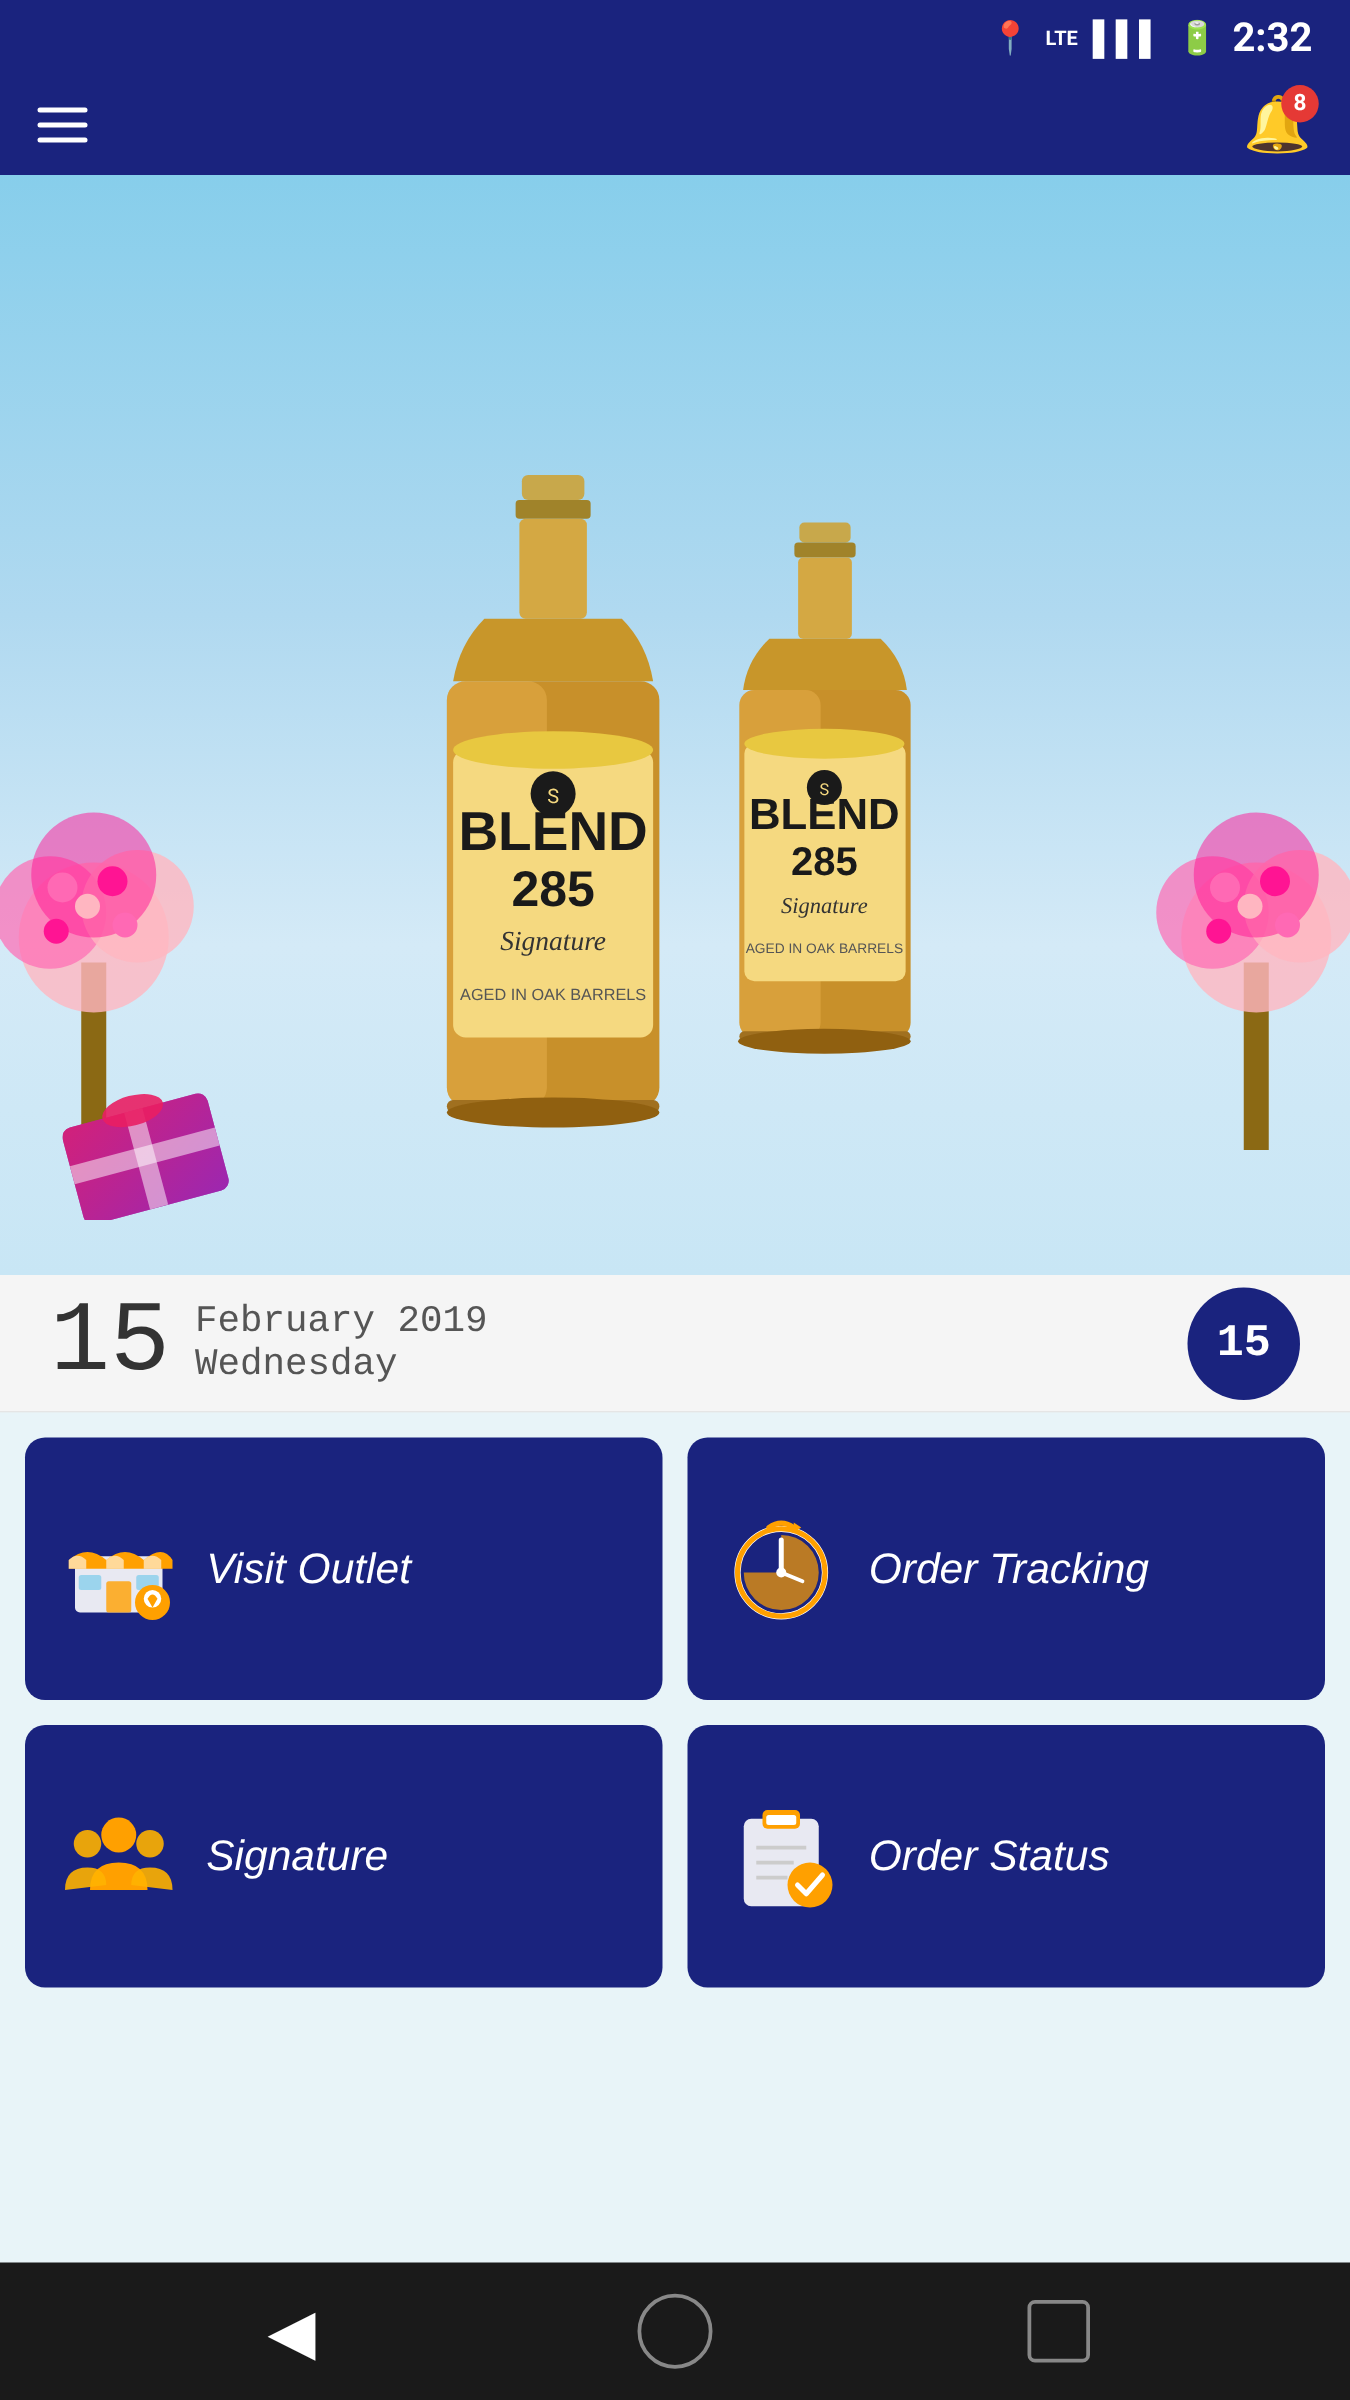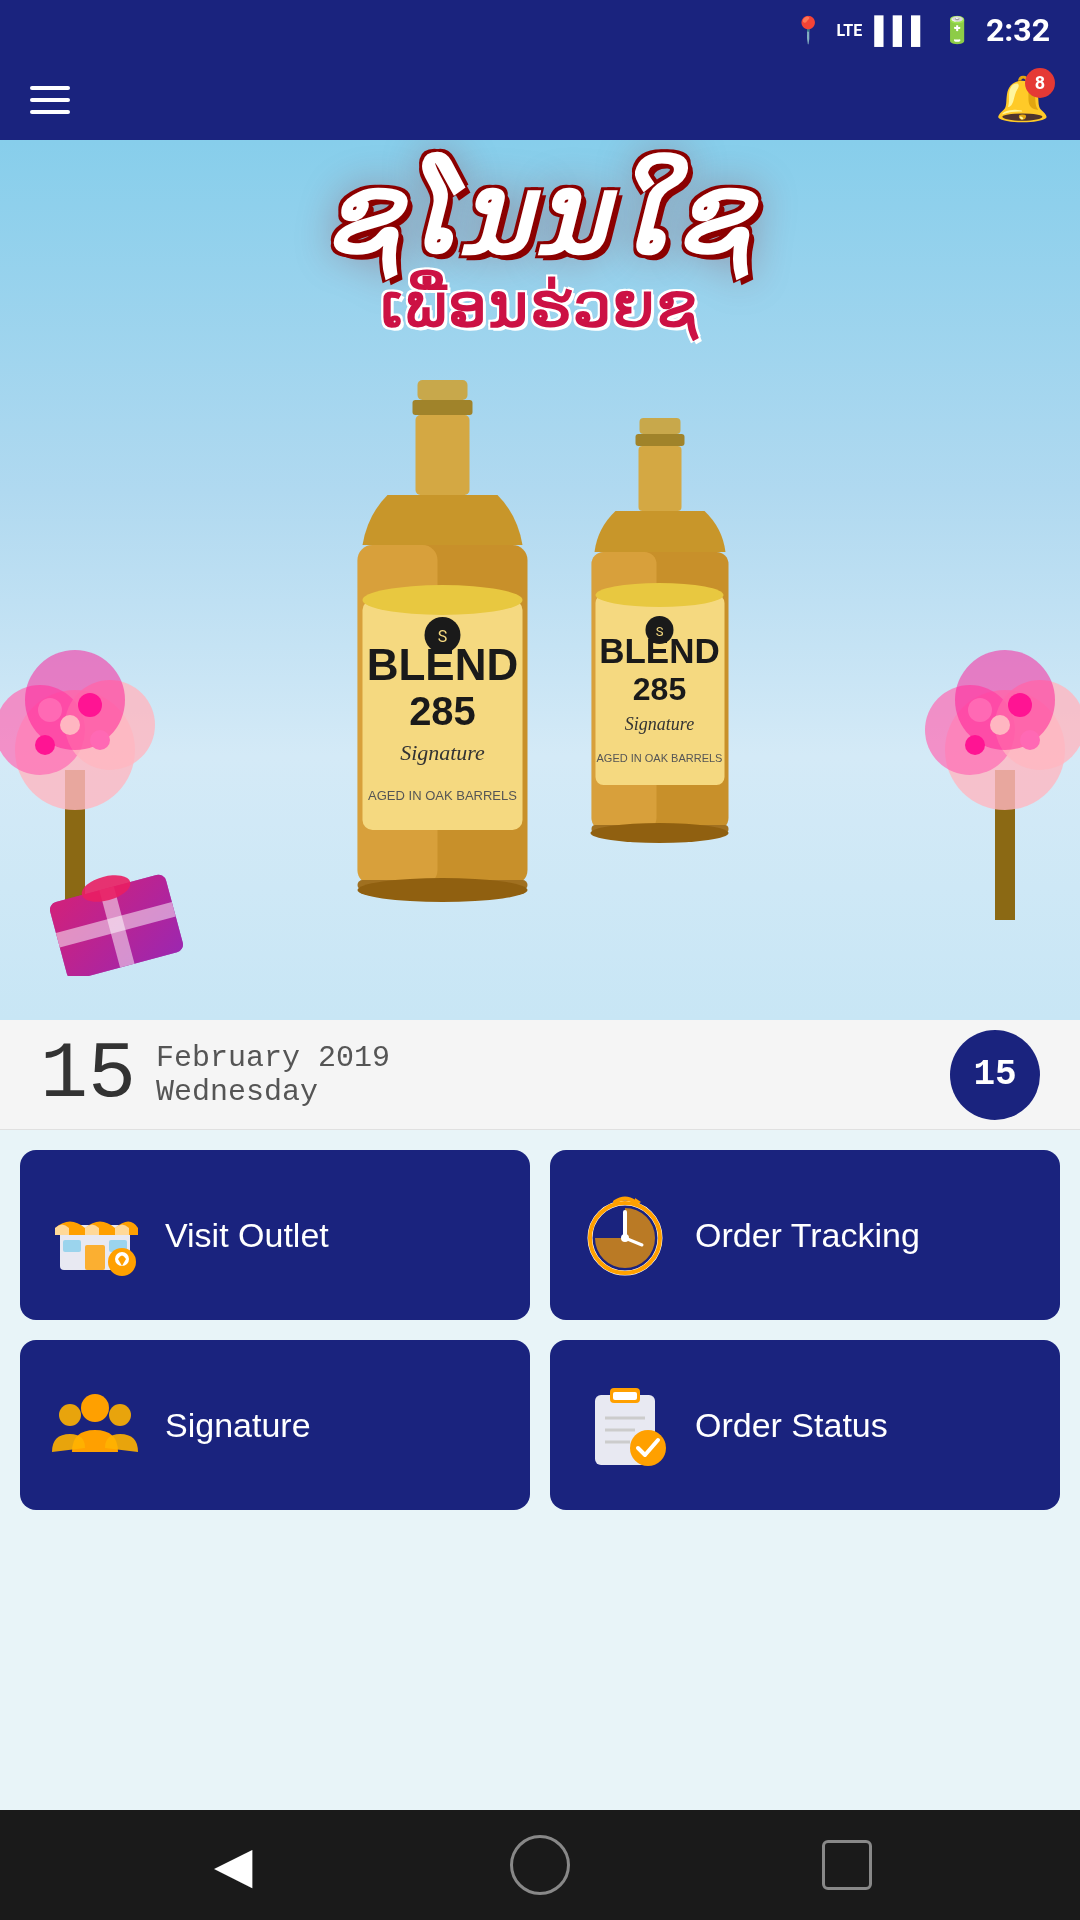--- a/index.html
+++ b/index.html
@@ -221,28 +221,29 @@
       padding: 20px;
       display: grid;
       grid-template-columns: 1fr 1fr;
       gap: 20px;
       background: #e8f4f8;
     }
 
     .grid-btn {
       background: #1a237e;
       border-radius: 16px;
-      padding: 40px 30px;
+      padding: 60px 30px;
       display: flex;
       align-items: center;
       gap: 25px;
       cursor: pointer;
       border: none;
       color: white;
       min-height: 170px;
+      font-style: italic;
     }
 
     .btn-icon {
       width: 90px;
       height: 90px;
       flex-shrink: 0;
     }
 
     .btn-label {
       font-size: 34px;
@@ -324,39 +325,20 @@
     <span></span>
   </div>
   <div class="notification-btn">
     <span class="bell-icon">🔔</span>
     <span class="notification-badge">8</span>
   </div>
 </div>
 
 <div class="hero-banner">
 
-  <div class="logo-area">
-    <div class="logo-text-main" style="
-      font-family: serif;
-      font-size: 110px;
-      font-weight: 900;
-      color: white;
-      text-shadow: 5px 5px 0 #8B0000, -3px -3px 0 #8B0000, 3px -3px 0 #8B0000, -3px 3px 0 #8B0000, 0 0 40px rgba(139,0,0,0.4);
-      font-style: italic;
-      letter-spacing: 4px;
-    ">ຊໂນນໃຊ</div>
-    <div class="logo-text-sub" style="
-      font-family: serif;
-      font-size: 60px;
-      font-weight: 800;
-      color: #cc1144;
-      text-shadow: 3px 3px 0 #fff, -2px -2px 0 #fff, 2px -2px 0 #fff, -2px 2px 0 #fff;
-      letter-spacing: 2px;
-    ">ເພື່ອນຮ່ວຍຊ</div>
-  </div>
 
   <div class="flower-tree" style="left:-10px; bottom:100px; width:170px; height:350px;">
     <svg width="170" height="350" viewBox="0 0 170 350">
 
       <rect x="75" y="200" width="20" height="150" fill="#8B6914"></rect>
 
       <circle cx="85" cy="180" r="60" fill="rgba(255,182,193,0.8)"></circle>
       <circle cx="50" cy="160" r="45" fill="rgba(255,105,180,0.7)"></circle>
       <circle cx="120" cy="155" r="45" fill="rgba(255,182,193,0.8)"></circle>
       <circle cx="85" cy="130" r="50" fill="rgba(255,20,147,0.5)"></circle>

